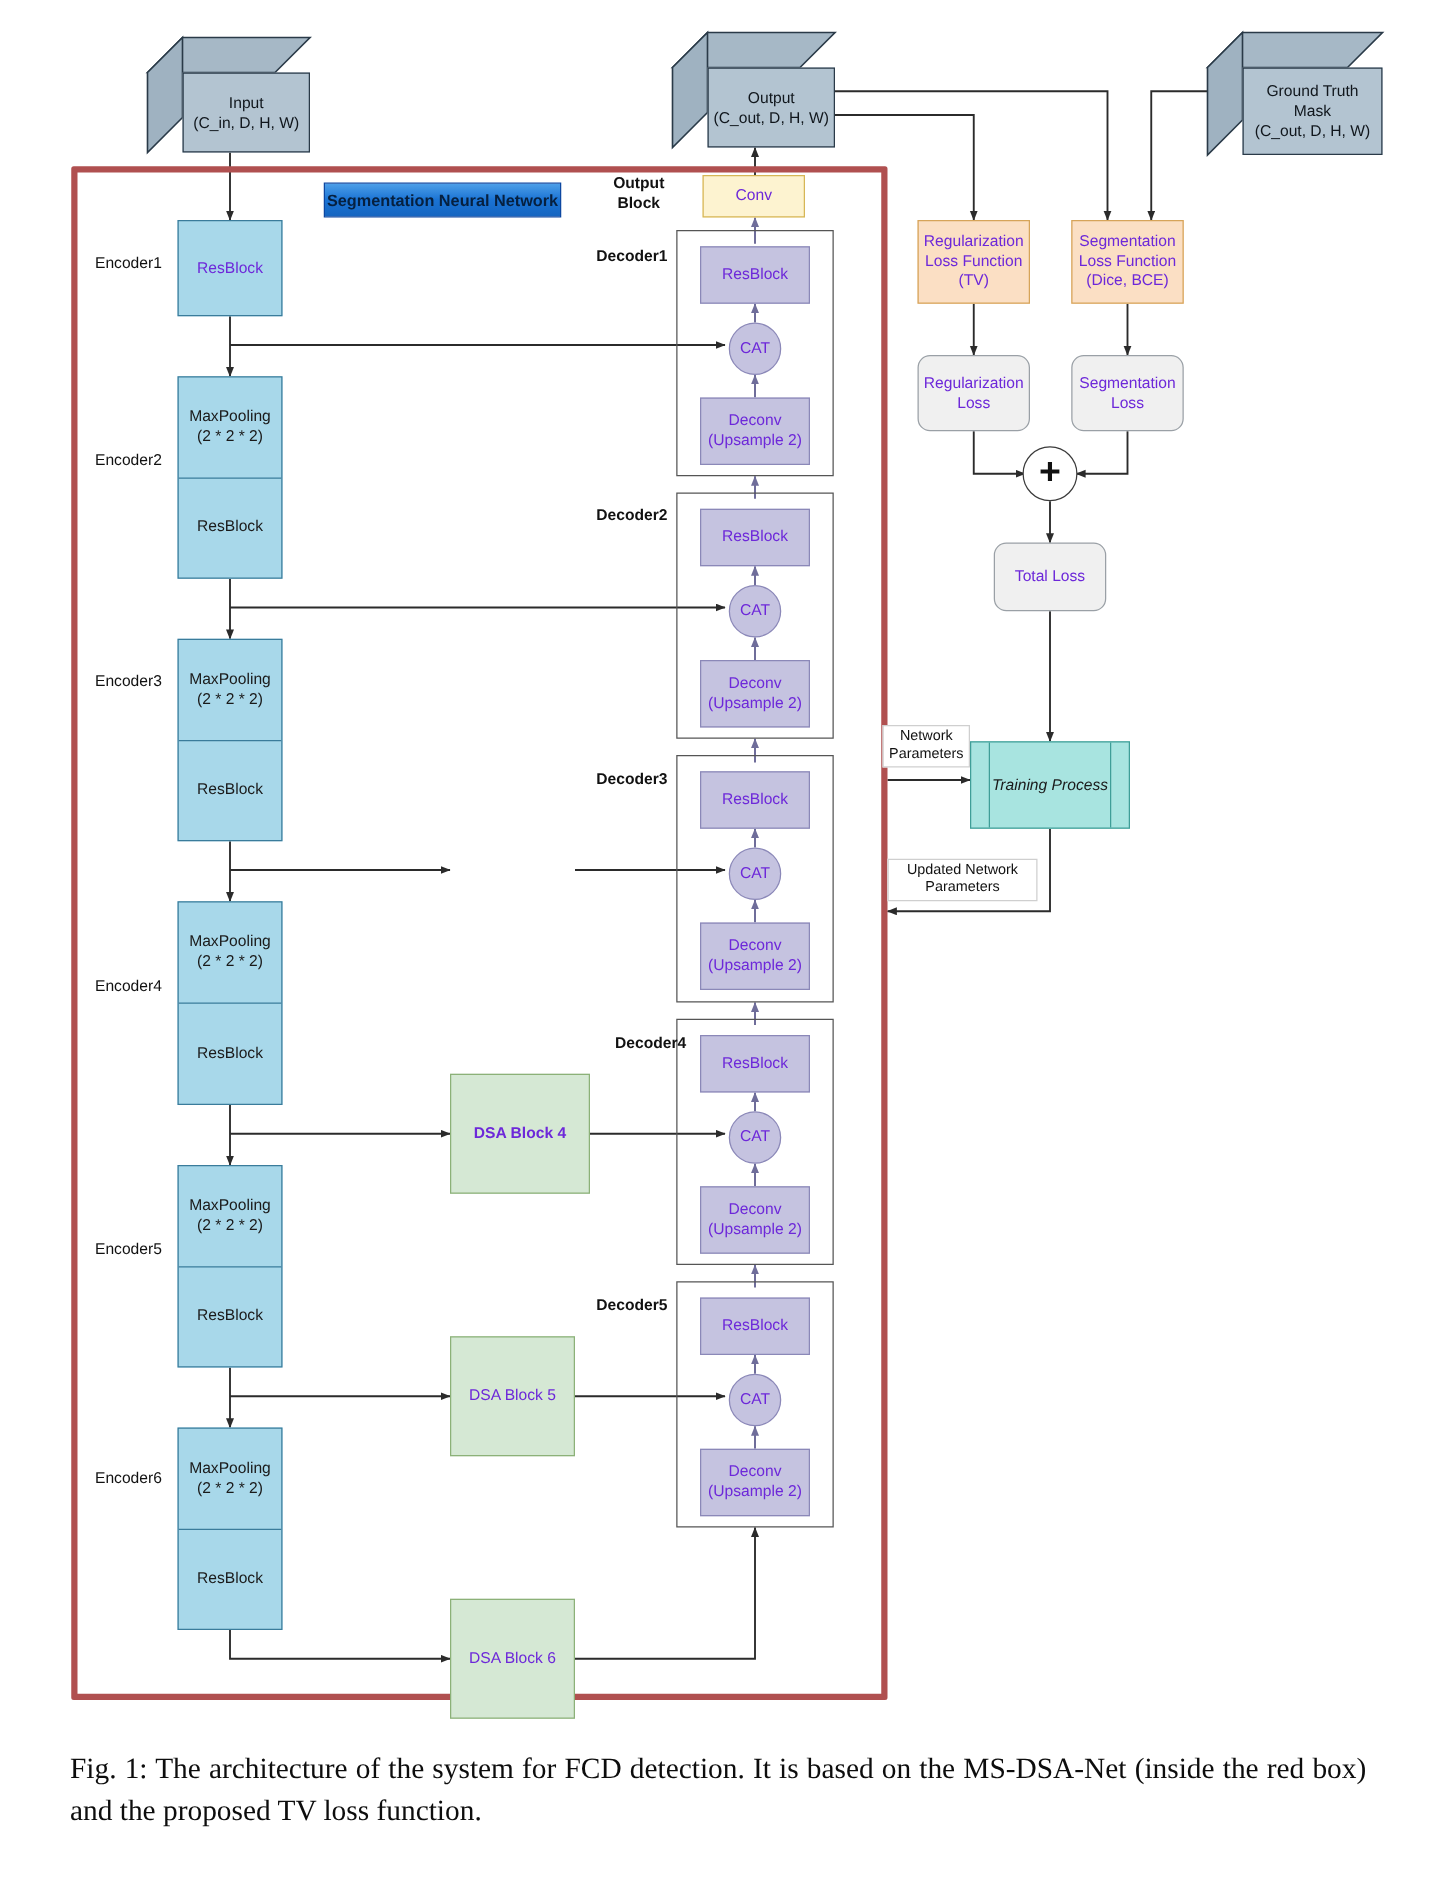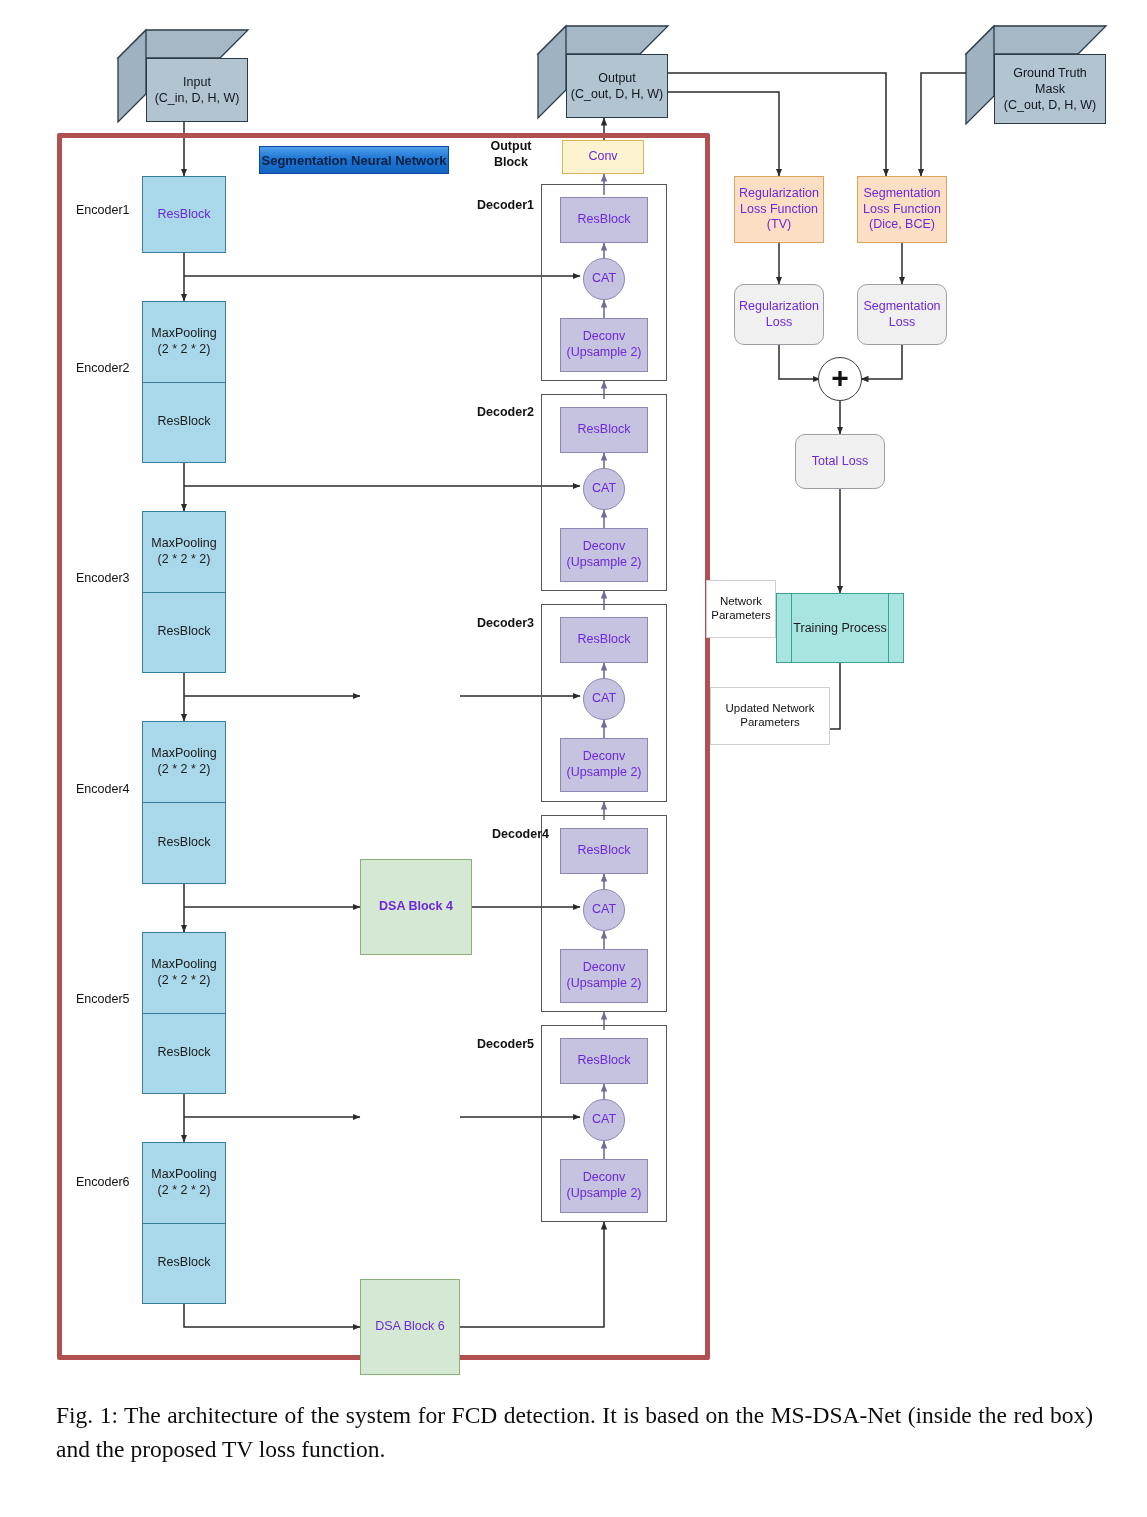--- a/index.html
+++ b/index.html
@@ -123,21 +123,21 @@
     border: 1.2px solid #3f9e98;
     position: absolute;
   }
   .teal .bar {
     position: absolute; top: 0; bottom: 0;
     width: 1.2px; background: #3f9e98;
   }
   .teal .lbl {
     position: absolute; inset: 0;
     display: flex; align-items: center; justify-content: center;
-    font-size: 12.5px; color: #1a1a1a;
+    font-size: 12.5px; color: #1a1a1a; font-style: italic;
   }
 
   
   .plainlabel {
     position: absolute;
     font-size: 12.5px;
     color: #111;
     white-space: pre-line;
   }
   .boldlabel {
@@ -147,21 +147,21 @@
     color: #111;
     white-space: pre-line;
     line-height: 1.25;
   }
   .edgelabel {
     position: absolute;
     font-size: 11.5px;
     color: #111;
     background: #ffffff;
     border: 1px solid #cfcfcf;
-    padding: 14px 4px;
+    padding: 2px 4px;
     text-align: center;
     line-height: 1.2;
     white-space: pre-line;
   }
 
   
   .banner {
     position: absolute;
     background: linear-gradient(to bottom, #4d9fe8 0%, #1a73d4 50%, #1565c0 100%);
     border: 1px solid #0d47a1;
@@ -316,21 +316,21 @@
   </div>
 
   <div class="banner" style="left:259px; top:146px; width:190px; height:28px;">Segmentation Neural Network</div>
 
   <div class="boldlabel" style="left:481px; top:139px; width:60px; text-align:center;">Output
 Block</div>
   <div class="box conv" style="left:562px; top:140px; width:82px; height:34px;">Conv</div>
 
   <div class="plainlabel" style="left:76px; top:203px;">Encoder1</div>
   <div class="plainlabel" style="left:76px; top:361px;">Encoder2</div>
-  <div class="plainlabel" style="left:76px; top:571px;">Encoder3</div>
+  <div class="plainlabel" style="left:76px; top:538px;">Encoder3</div>
   <div class="plainlabel" style="left:76px; top:782px;">Encoder4</div>
   <div class="plainlabel" style="left:76px; top:992px;">Encoder5</div>
   <div class="plainlabel" style="left:76px; top:1175px;">Encoder6</div>
 
   <div class="box blue" style="left:142px; top:176px; width:84px; height:77px;">ResBlock</div>
 
   <div class="blue-split" style="left:142px; top:301px; width:84px; height:162px;">
     <div>MaxPooling
 (2 * 2 * 2)</div>
     <div>ResBlock</div>
@@ -354,20 +354,21 @@
     <div>ResBlock</div>
   </div>
 
   <div class="blue-split" style="left:142px; top:1142px; width:84px; height:162px;">
     <div>MaxPooling
 (2 * 2 * 2)</div>
     <div>ResBlock</div>
   </div>
 
   <div class="box green" style="left:360px; top:859px; width:112px; height:96px;font-weight:bold;">DSA Block 4</div>
+  <div class="box green" style="left:360px; top:1069px; width:100px; height:96px;">DSA Block 5</div>
   <div class="box green" style="left:360px; top:1279px; width:100px; height:96px;">DSA Block 6</div>
 
   <div class="decoder-frame" style="left:541px; top:184px; width:126px; height:197px;"></div>
   <div class="decoder-frame" style="left:541px; top:394px; width:126px; height:197px;"></div>
   <div class="decoder-frame" style="left:541px; top:604px; width:126px; height:198px;"></div>
   <div class="decoder-frame" style="left:541px; top:815px; width:126px; height:197px;"></div>
   <div class="decoder-frame" style="left:541px; top:1025px; width:126px; height:197px;"></div>
 
   <div class="boldlabel" style="left:477px; top:198px;">Decoder1</div>
   <div class="boldlabel" style="left:477px; top:405px;">Decoder2</div>

